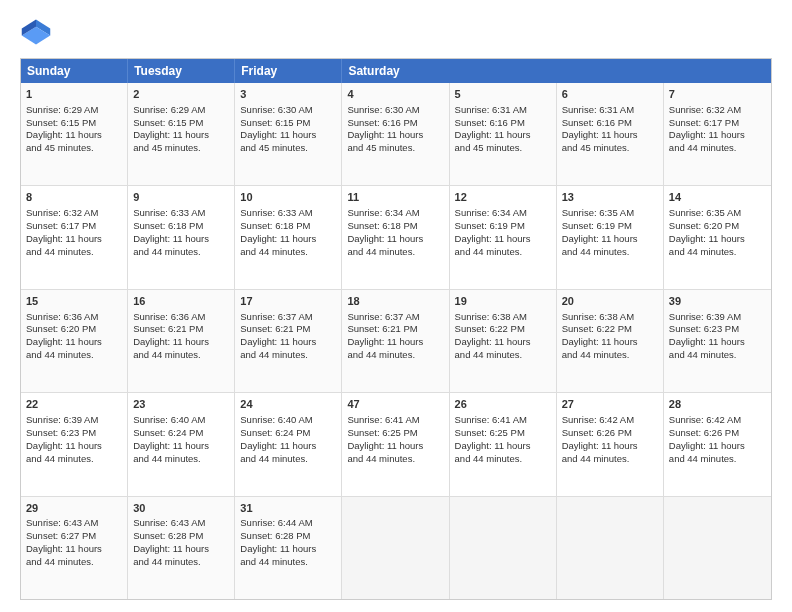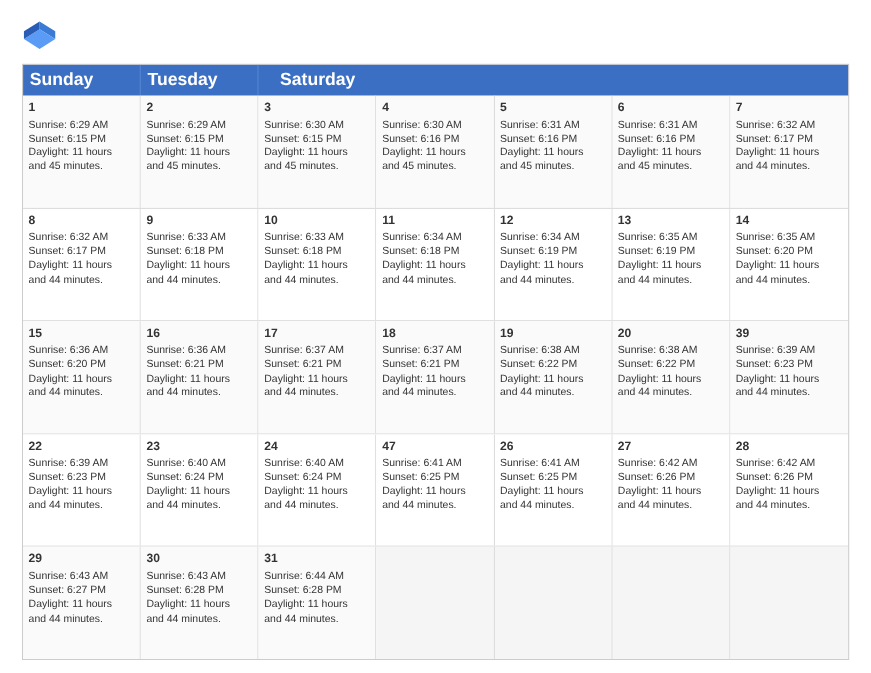--- a/index.html
+++ b/index.html
@@ -68,26 +68,26 @@
       border: 1px solid #ccc;
     }
     .cal-header {
       display: grid;
       grid-template-columns: repeat(7, 1fr);
       background: #3a6fc4;
     }
     .cal-header-cell {
       color: #fff;
       font-weight: bold;
-      font-size: 16px;
+      font-size: 12px;
       padding: 5px 6px;
       text-align: left;
       border-right: 1px solid #5585d0;
     }
-    .cal-header-cell:last-child { border-right: none; text-align: center; }
+    .cal-header-cell:last-child { border-right: none; }
     .cal-body {
       display: flex;
       flex-direction: column;
       flex: 1;
     }
     .cal-row {
       display: grid;
       grid-template-columns: repeat(7, 1fr);
       flex: 1;
       border-top: 1px solid #ddd;
@@ -132,20 +132,21 @@
     <div class="title-block">
       <div class="month-title"></div>
       <div class="location"></div>
     </div>
   </div>
 
   <div class="calendar">
     <div class="cal-header">
       <div class="cal-header-cell">Sunday</div>
       <div class="cal-header-cell">Tuesday</div>
+      <div class="cal-header-cell">Friday</div>
       <div class="cal-header-cell">Saturday</div>
     </div>
     <div class="cal-body" id="cal-body">
     <div class="cal-row">
           <div class="cal-cell">
             <span class="day-num">1</span>
             <div>Sunrise: 6:29 AM</div>
             <div>Sunset: 6:15 PM</div>
             <div>Daylight: 11 hours</div>
             <div>and 45 minutes.</div>

